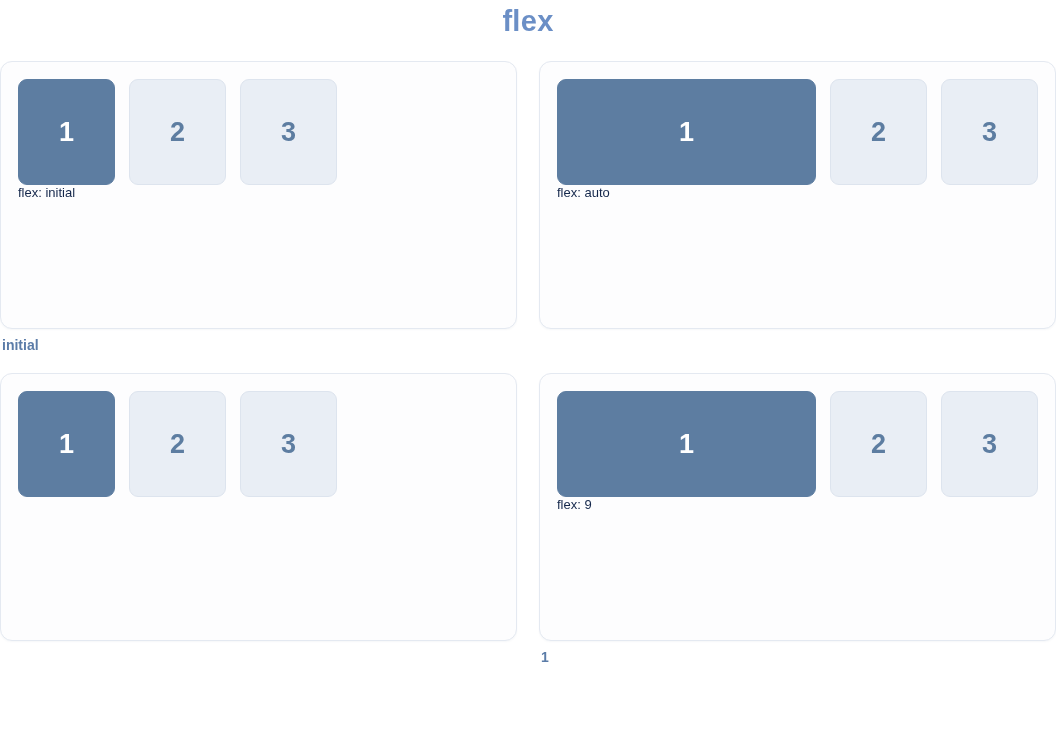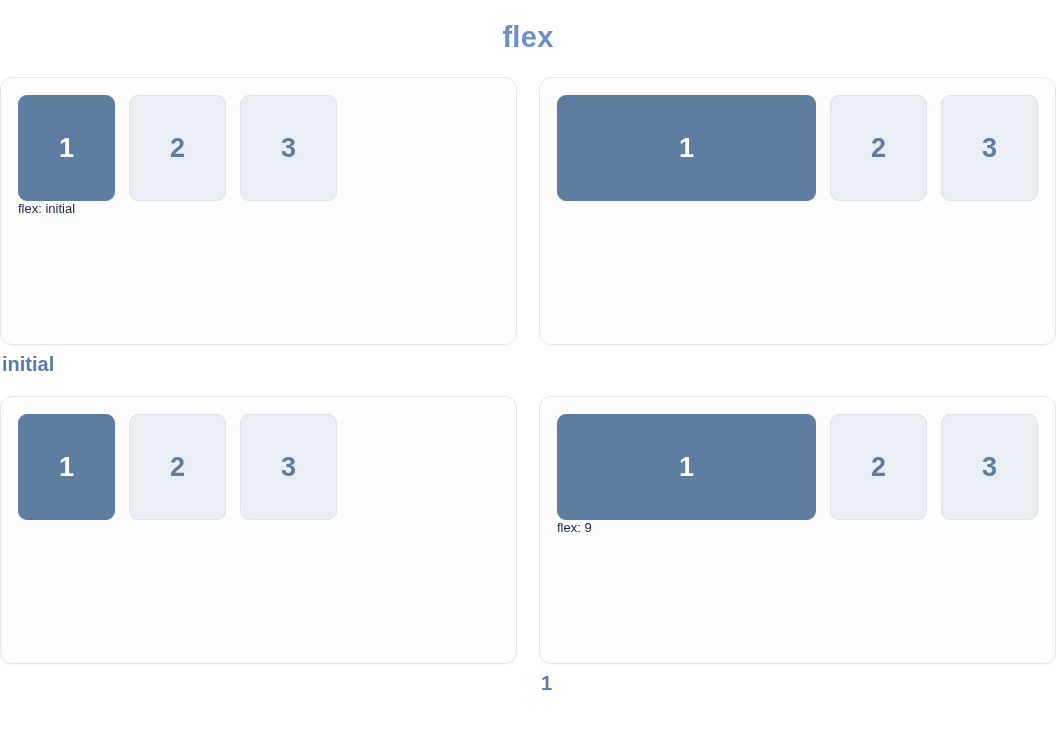--- a/index.html
+++ b/index.html
@@ -8,21 +8,21 @@
     height: 733px;
     background: #ffffff;
     font-family: "Liberation Sans", sans-serif;
     overflow: hidden;
   }
   .title {
     text-align: center;
     color: #6b8fc6;
     font-size: 29px;
     font-weight: 700;
-    padding-top: 21px;
+    padding-top: 5px;
     letter-spacing: 0.3px;
   }
   .grid {
     display: grid;
     grid-template-columns: 517px 517px;
     column-gap: 22px;
     margin-top: 23px;
   }
   .cell {
     display: flex;
@@ -62,21 +62,21 @@
   }
   .row.grow .box.highlight {
     flex: 1;
   }
   .caption {
     font-size: 13px;
     color: #14274b;
   }
   .label {
     margin-top: 8px;
-    font-size: 20px;
+    font-size: 14px;
     font-weight: 700;
     color: #5b7ca8;
     padding-left: 2px;
   }
 </style>
 </head>
 <body>
 
 <div class="page">
   <h1 class="title">flex</h1>
@@ -95,20 +95,21 @@
       <div class="label">initial</div>
     </div>
 
     <div class="cell">
       <div class="panel">
         <div class="row grow">
           <div class="box highlight">1</div>
           <div class="box">2</div>
           <div class="box">3</div>
         </div>
+        <div class="caption">flex: auto</div>
       </div>
     </div>
 
     <div class="cell">
       <div class="panel">
         <div class="row">
           <div class="box highlight">1</div>
           <div class="box">2</div>
           <div class="box">3</div>
         </div>

